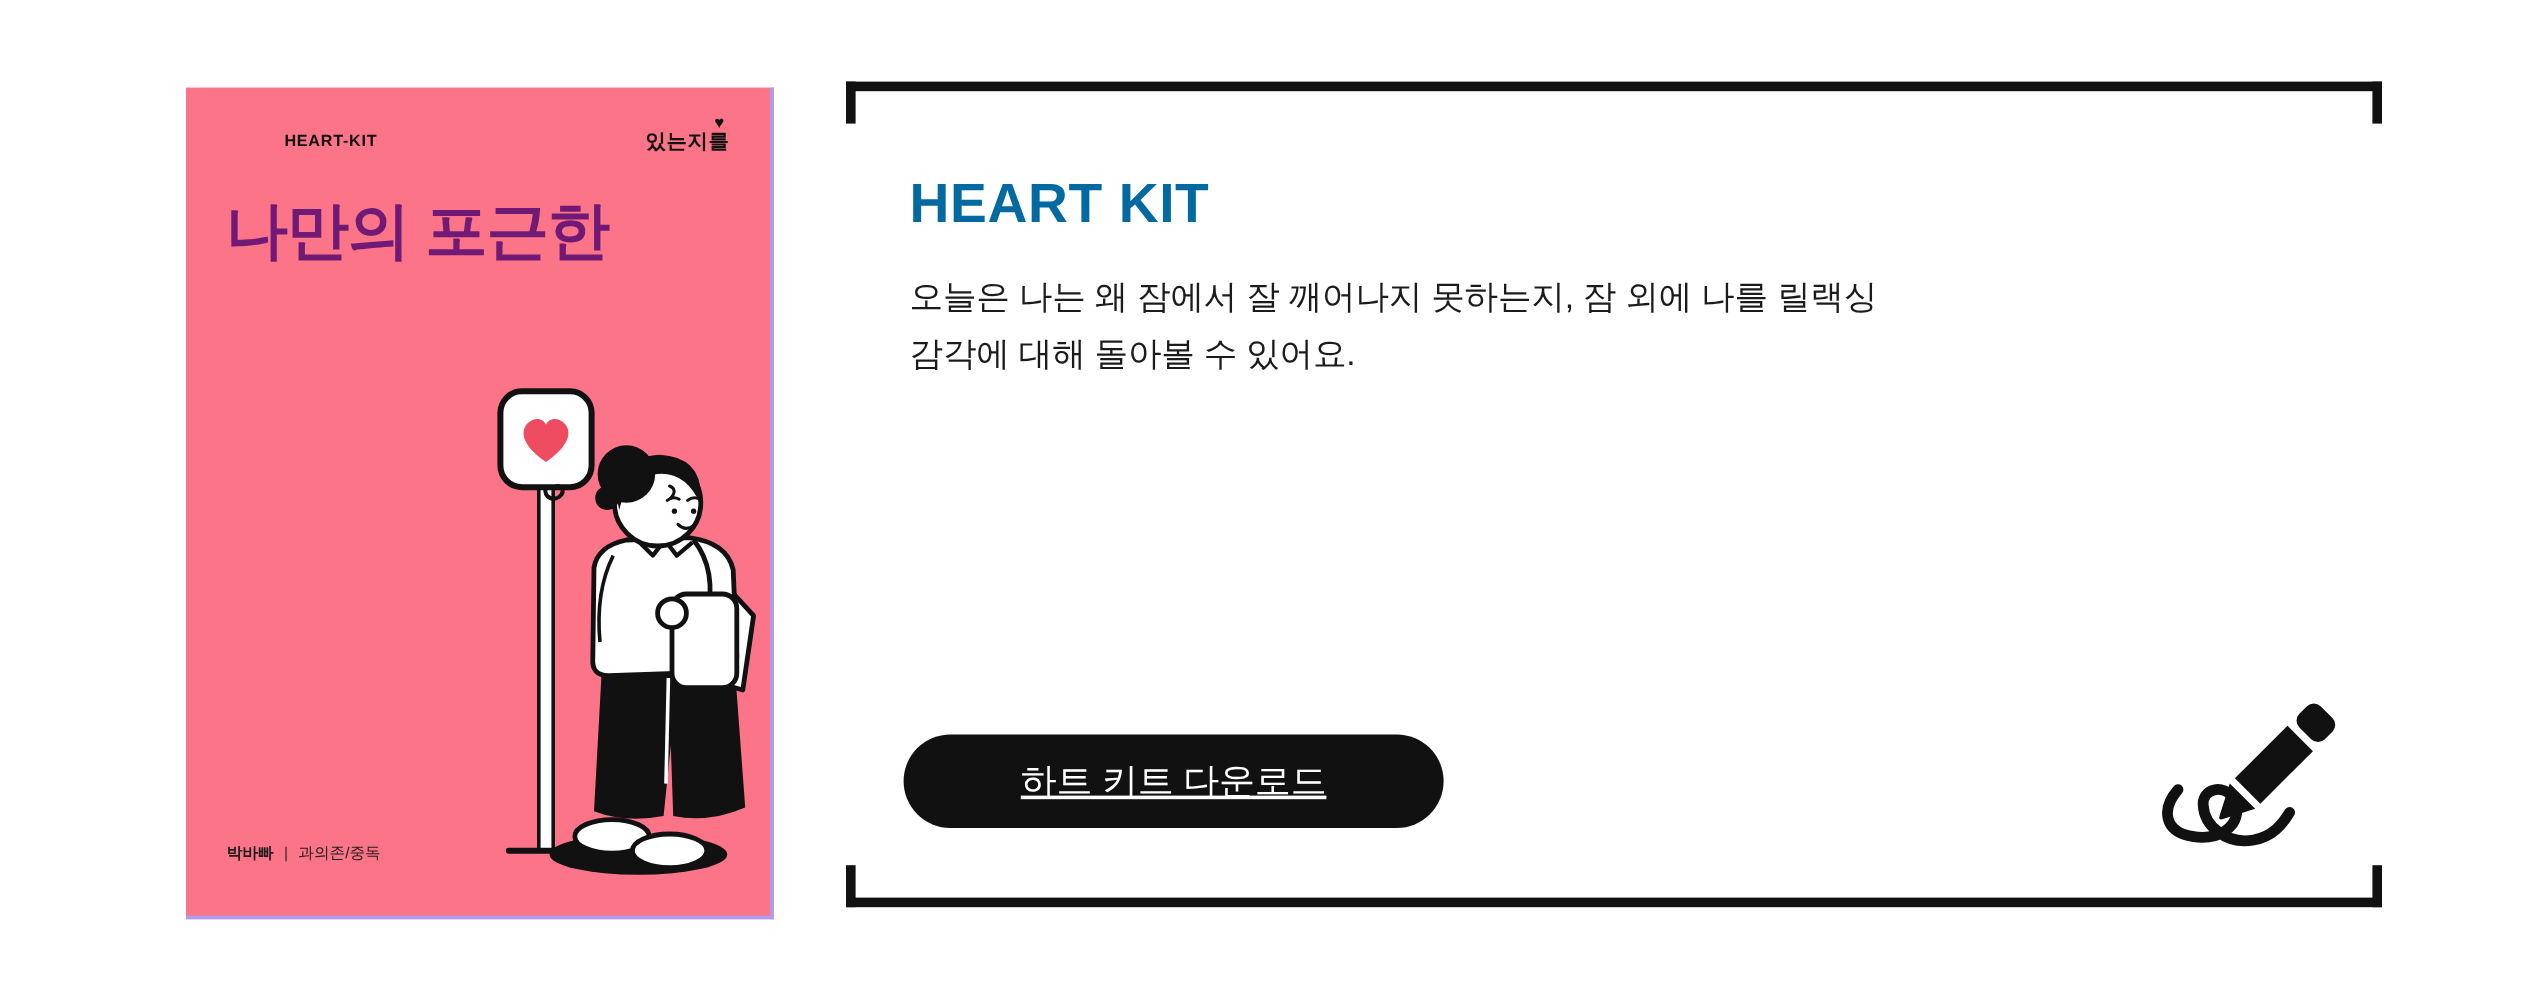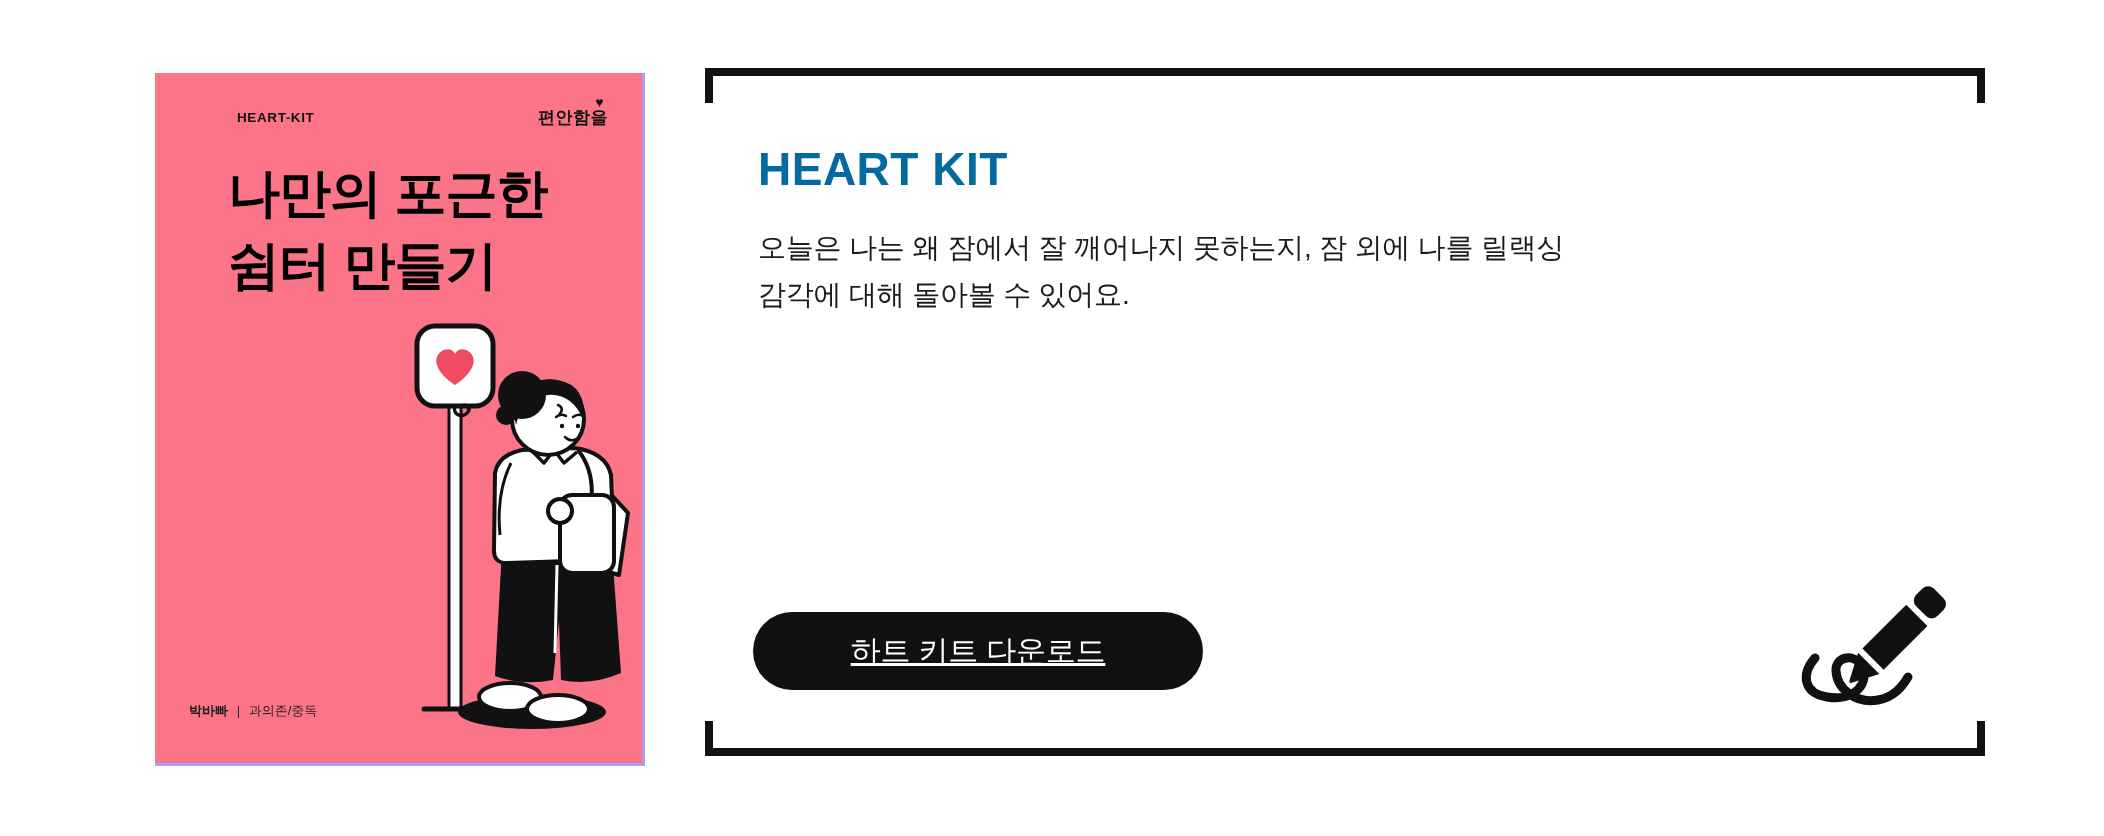--- a/index.html
+++ b/index.html
@@ -19,21 +19,21 @@
   }
   .poster-logo {
     position:absolute; right:34px; top:33px; font-size:17px; font-weight:800;
     color:#111; letter-spacing:.5px;
   }
   .poster-logo .logo-heart {
     position:absolute; top:-11px; right:4px; font-size:14px; line-height:1;
   }
   .poster-title {
     position:absolute; left:33px; top:84px; font-size:52px; font-weight:800;
-    line-height:72px; color:#000000; letter-spacing:-1px; white-space:nowrap;margin-left:40px;
+    line-height:72px; color:#701a75; letter-spacing:-1px; white-space:nowrap;
   }
   .poster-credit {
     position:absolute; left:34px; bottom:43px; font-size:13px; color:#1c1c1c;
     white-space:nowrap;
   }
   .poster-credit .credit-name { font-weight:800;font-family:Liberation Mono, monospace; }
   .poster-credit .credit-sep  { margin:0 5px; font-weight:400; opacity:.9; }
   .scene { position:absolute; left:255px; top:250px; width:240px; height:412px; }
 
   
@@ -62,27 +62,26 @@
 </style>
 </head>
 <body>
 
 <div class="canvas">
 
   <div class="poster">
     <div class="kit-label">HEART-KIT</div>
 
     <div class="poster-logo">
-      <span>편안함을</span>
+      <span>있는지를</span>
       <span class="logo-heart">♥</span>
     </div>
 
     <div class="poster-title">
       <div>나만의 포근한</div>
-      <div>쉼터 만들기</div>
     </div>
 
     <svg class="scene" viewBox="0 0 240 412">
 
       <rect x="39" y="80" width="12" height="306" fill="#ffffff" stroke="#111" stroke-width="3"></rect>
       <line x1="14" y1="386" x2="54" y2="386" stroke="#111" stroke-width="5" stroke-linecap="round"></line>
 
       <rect x="7" y="3" width="76" height="80" rx="18" fill="#ffffff" stroke="#111" stroke-width="5"></rect>
       <path d="M45,62 C27,50 22,37 30,29.5 C36,24 43,26 45,31 C47,26 54,24 60,29.5 C68,37 63,50 45,62 Z" fill="#EF4B61"></path>
       <path d="M45,83 c-3,9 8,13 13,6 c3,-5 -3,-9 -7,-5" fill="none" stroke="#111" stroke-width="3.5" stroke-linecap="round"></path>

